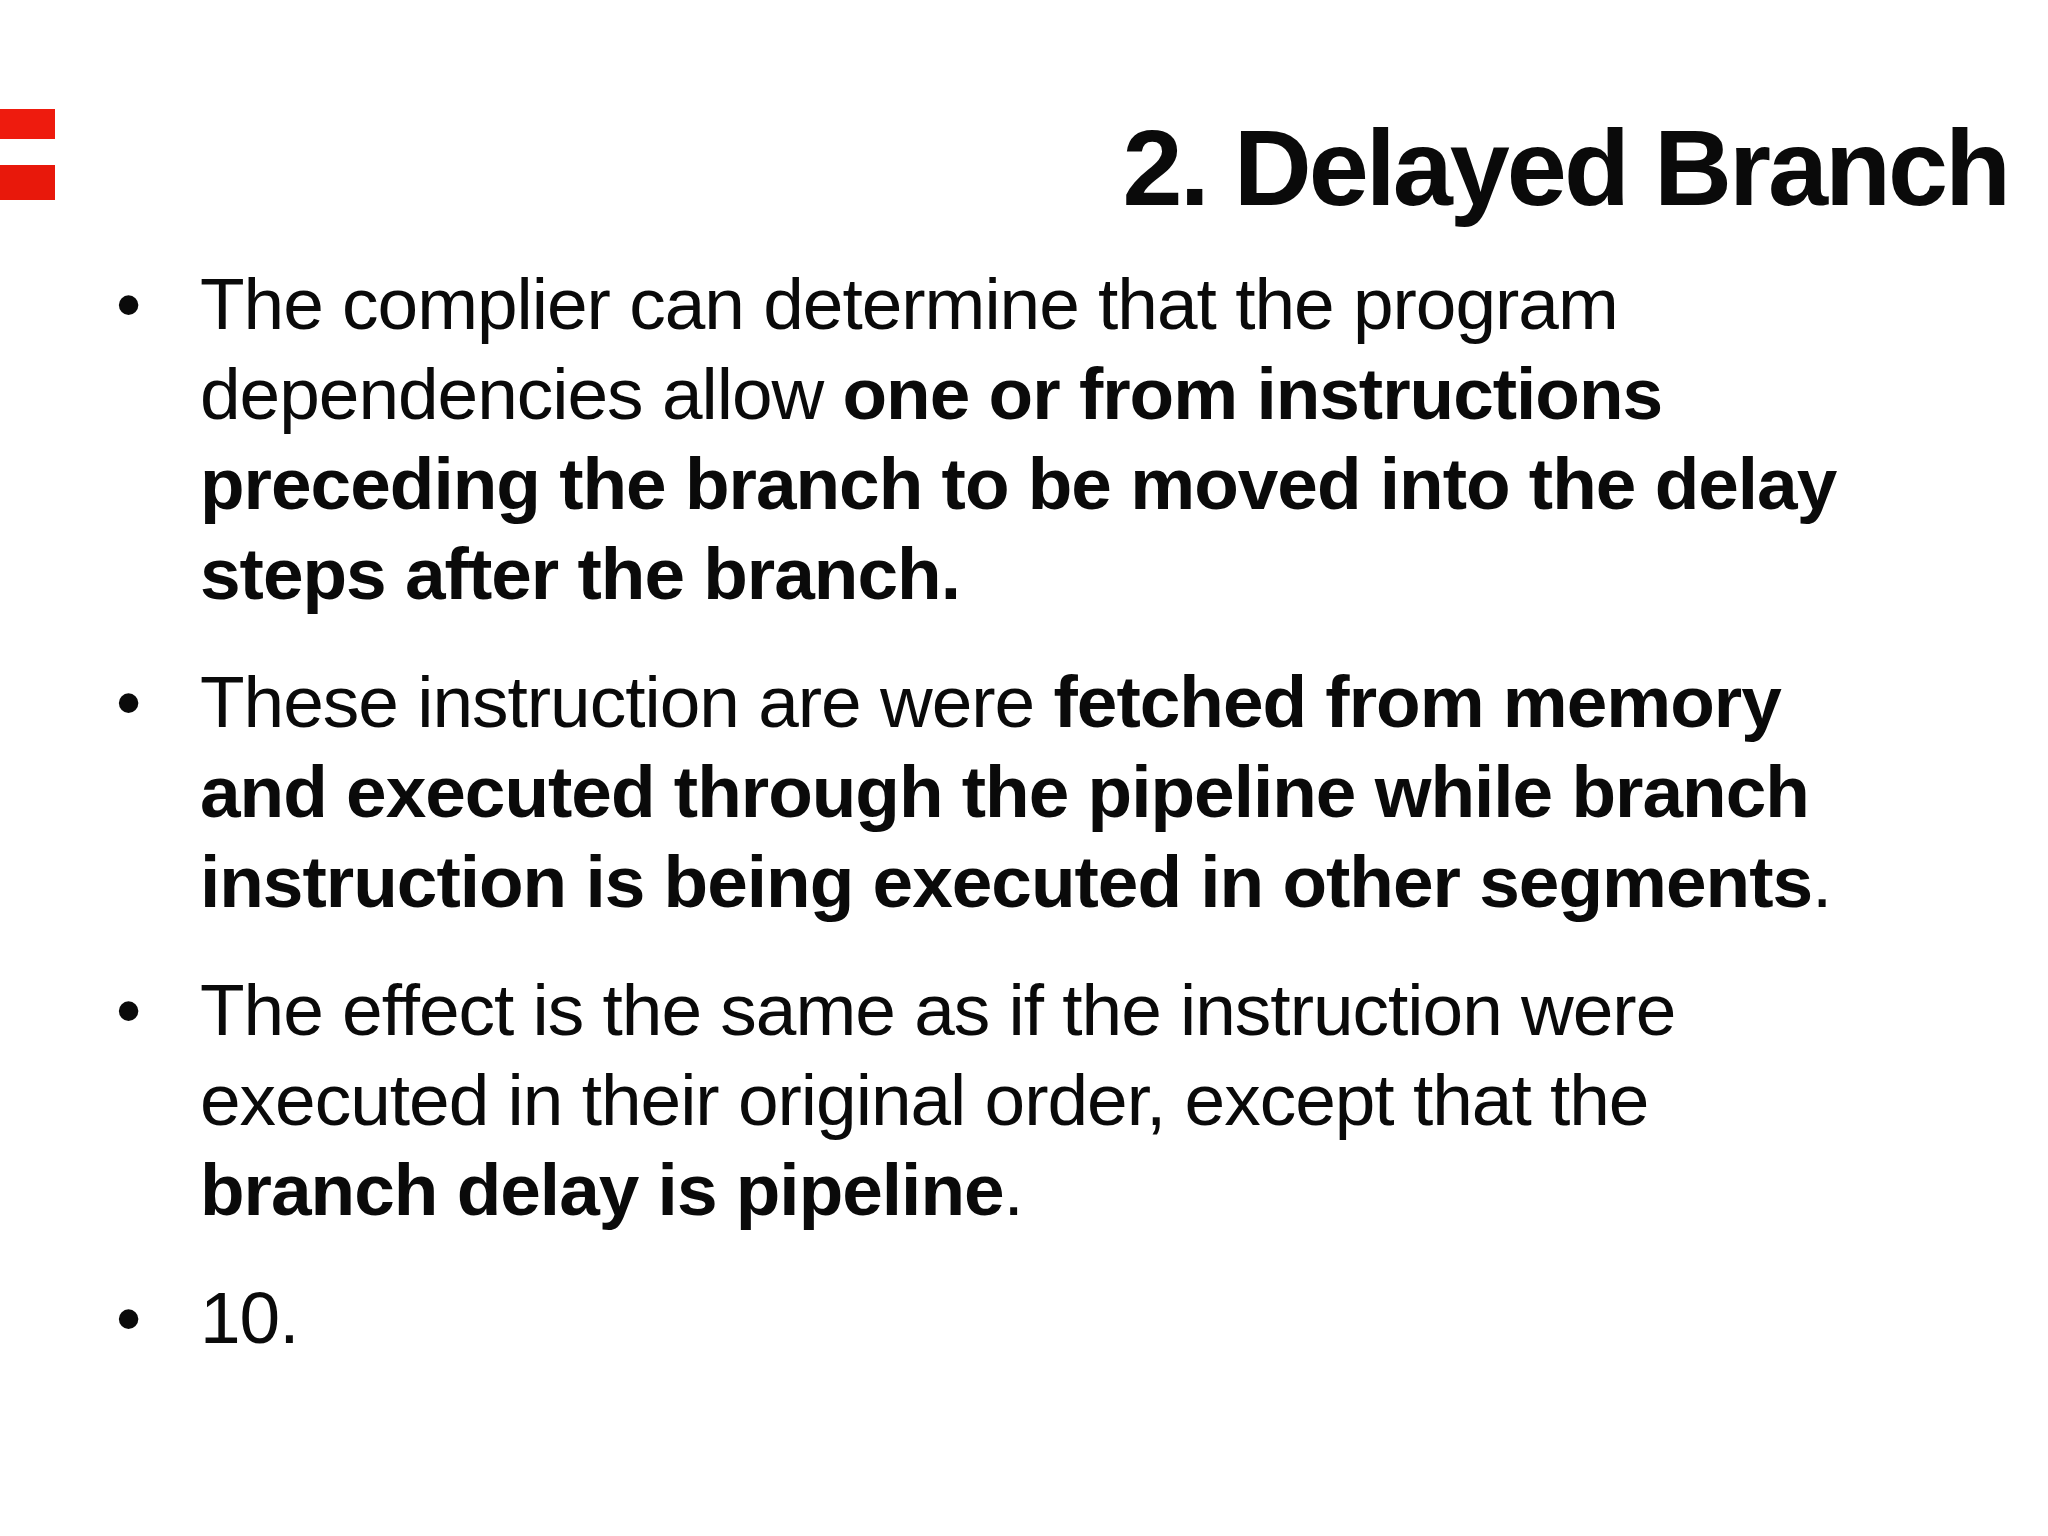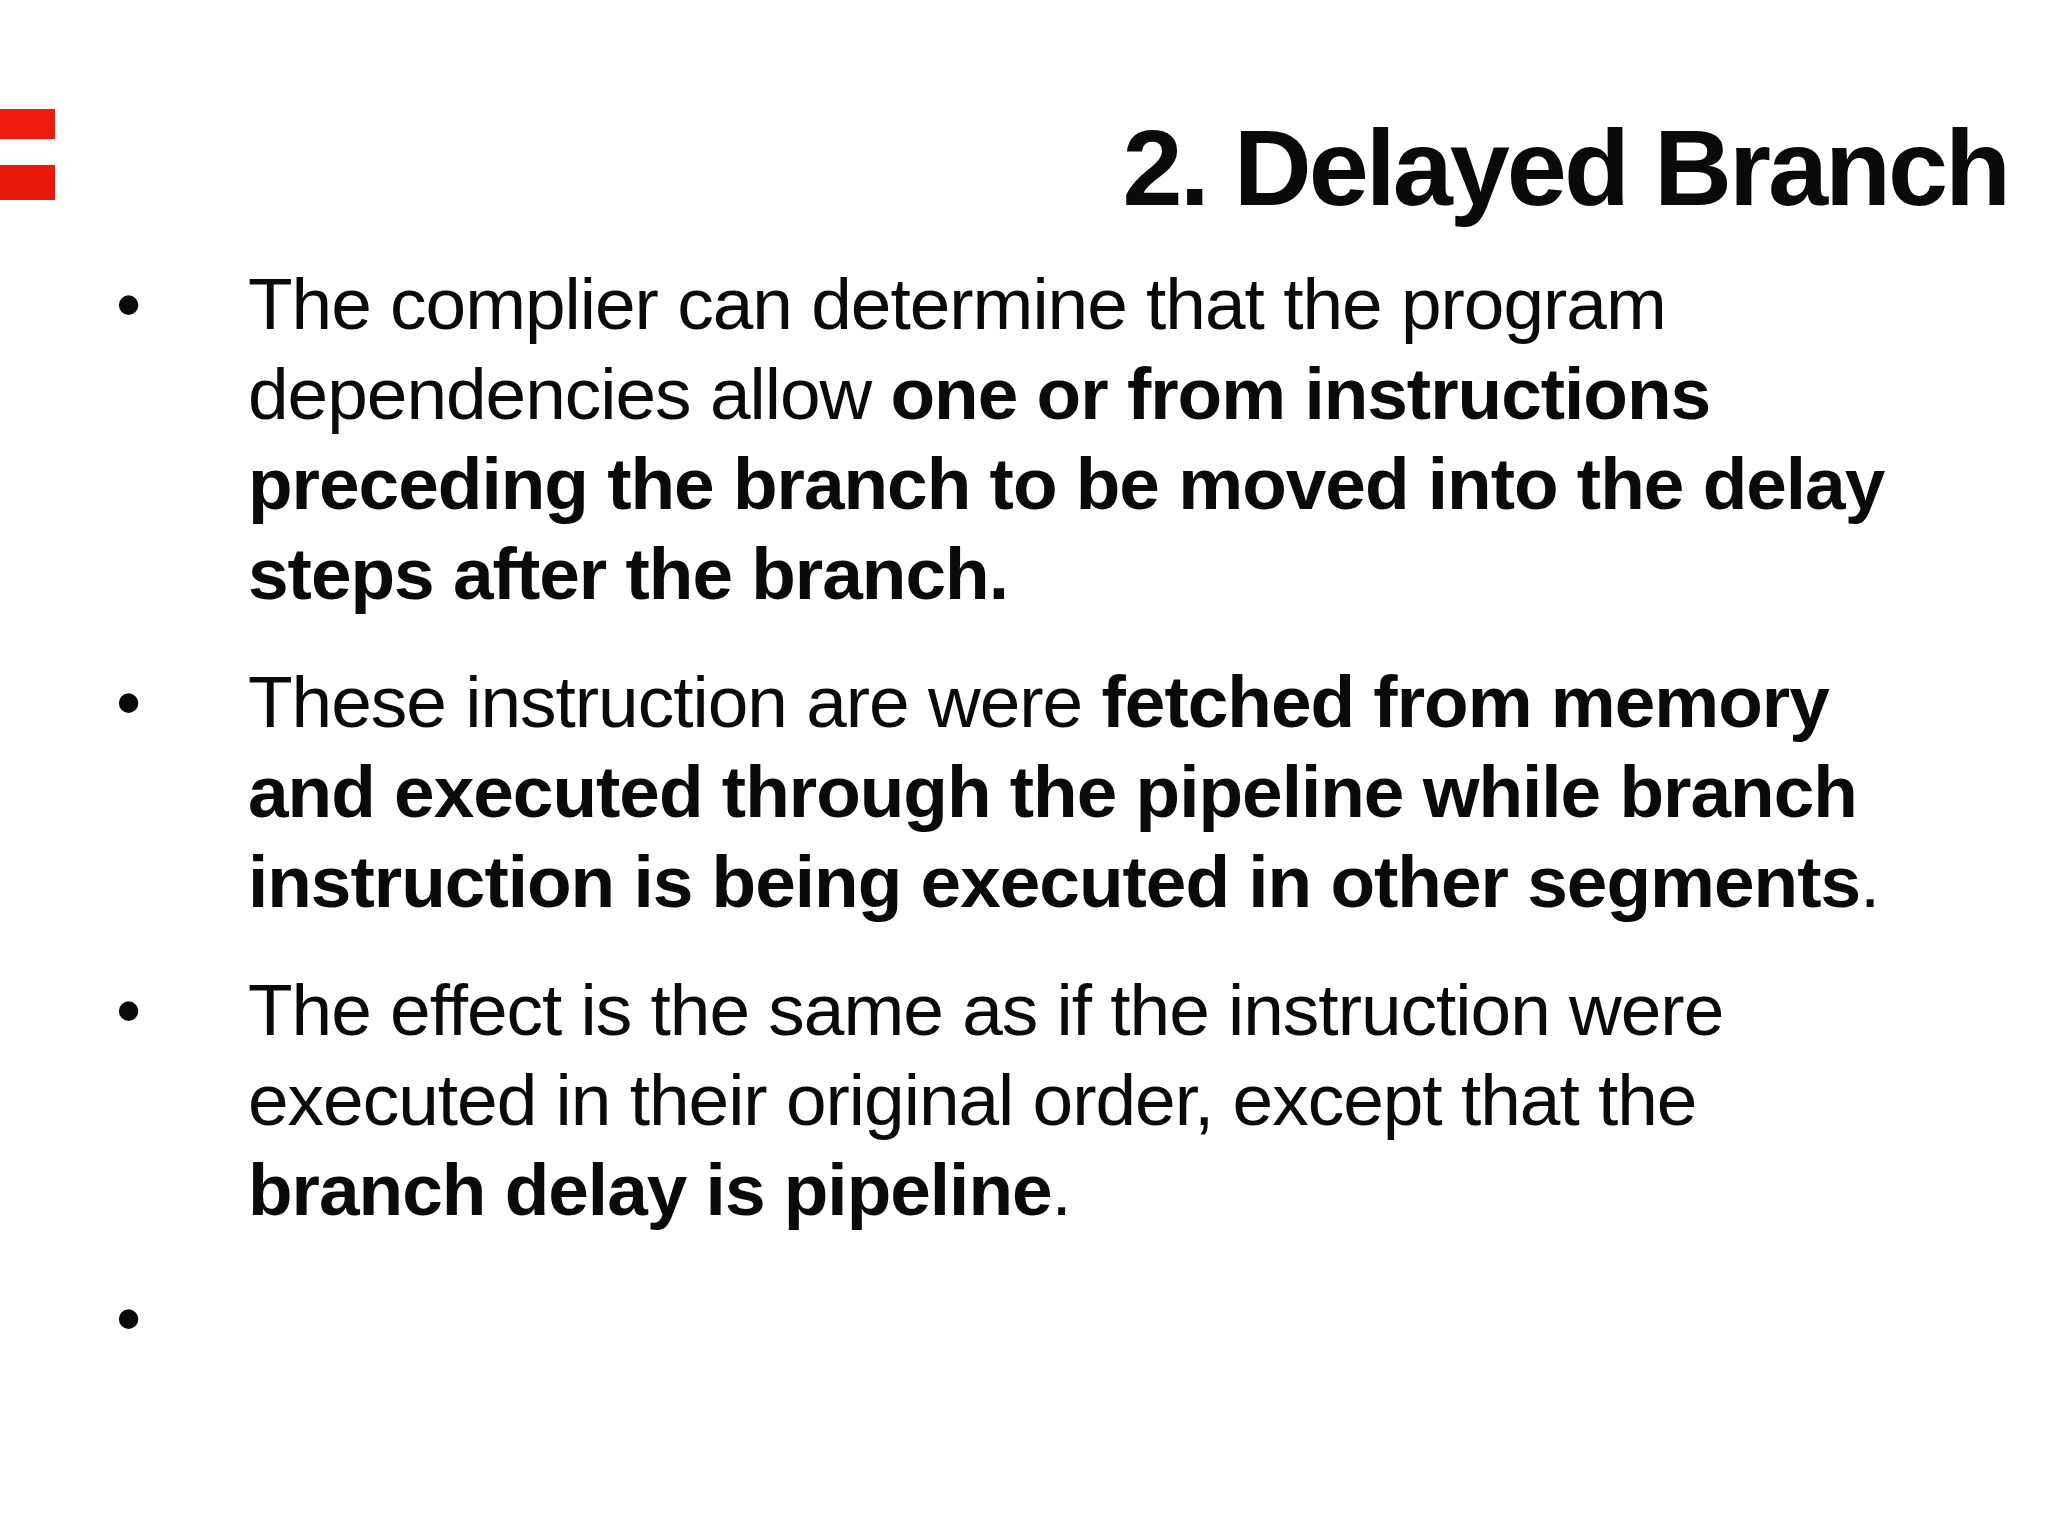--- a/index.html
+++ b/index.html
@@ -29,21 +29,21 @@
     white-space: nowrap;
   }
 
   .bullets { margin-top: 28px; padding: 0 40px 0 116px; }
   .bullet { display: flex; align-items: flex-start; margin-top: 38px; }
   .bullet:first-child { margin-top: 0; }
   .marker {
     width: 84px; flex: 0 0 84px;
     font-size: 72px; line-height: 90px;
   }
-  .lines { flex: 1 1 auto; min-width: 0; margin-left: 48px; }
+  .lines { flex: 1 1 auto; min-width: 0; }
   .line {
     font-size: 73px;
     line-height: 90px;
     letter-spacing: -1px;
     font-stretch: condensed;
     white-space: nowrap;
   }
   .run.bold { font-weight: 700; }
 </style>
 </head>
@@ -77,16 +77,17 @@
         <div class="marker">•</div>
         <div class="lines">
           <div class="line"><span class="run">The effect is the same as if the instruction were</span></div>
           <div class="line"><span class="run">executed in their original order, except that the</span></div>
           <div class="line"><span class="run bold">branch delay is pipeline</span><span class="run">.</span></div>
         </div>
       </div>
       <div class="bullet">
         <div class="marker">•</div>
         <div class="lines">
+          <div class="line"><span class="run">10.</span></div>
         </div>
       </div>
     </div>
 </div>
 
 </body></html>

